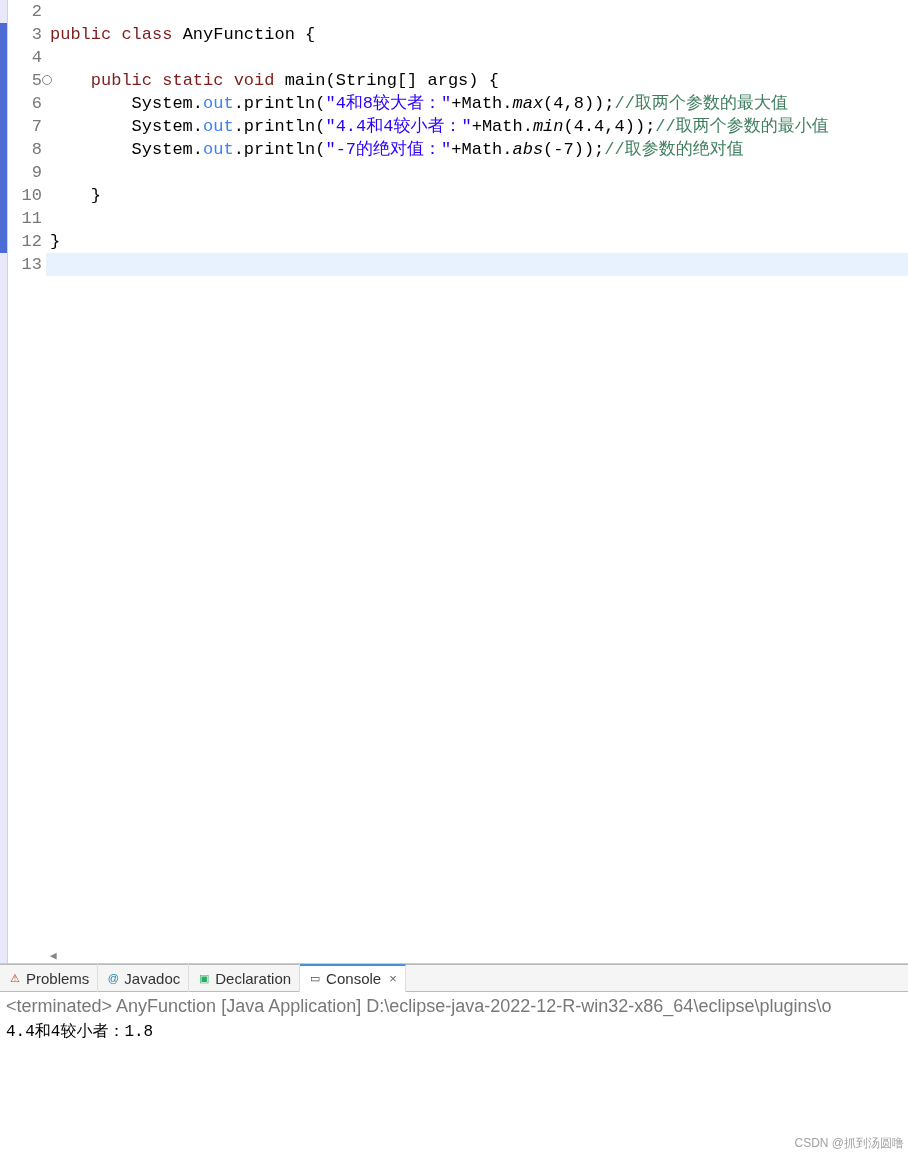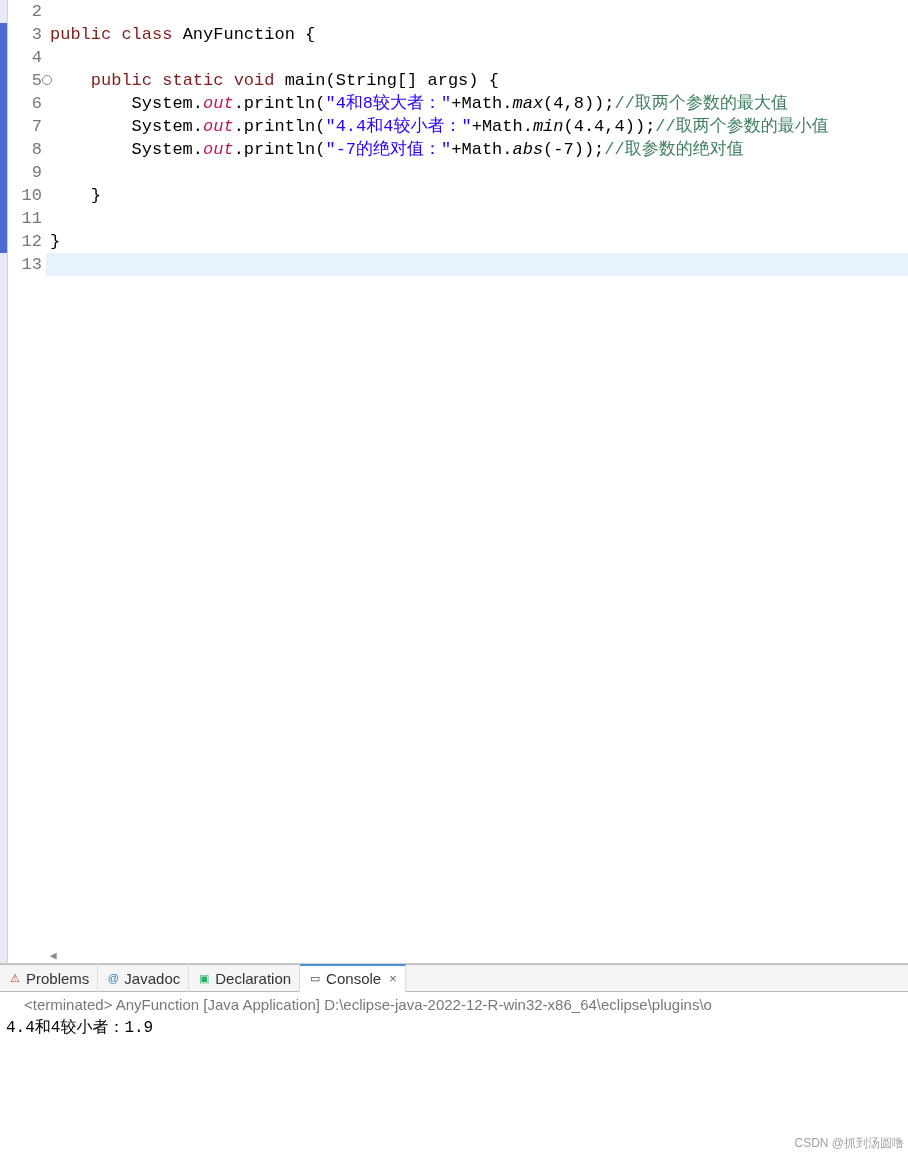--- a/index.html
+++ b/index.html
@@ -10,33 +10,33 @@
   .ruler .blue { background:#4a6cd4; }
   .gutter { width:38px; background:#fff; text-align:right; padding-right:4px; font-size:17px; color:#787878; line-height:23px; user-select:none; }
   .gutter .ln { height:23px; position:relative; }
   .gutter .ov { position:absolute; right:-10px; top:6px; width:10px; height:10px; }
   .gutter .ov::before { content:""; display:block; width:8px; height:8px; border:1px solid #888; border-radius:50%; background:#fff; }
   .code { flex:1; font-size:17px; line-height:23px; white-space:pre; overflow:hidden; }
   .code .row { height:23px; padding-left:4px; }
   .hl { background:#e8f2fe; }
   .kw { color:#7f1d1d; font-weight:normal; }
   .cls { color:#000;text-align:right; }
-  .fld { color:#be185d; font-style:italic; }
+  .fld { color:#3b82f6; }
   .str { color:#2a00ff; }
   .mth { color:#000; font-style:italic;margin-top:11px; }
   .cmt { color:#3f7f5f;margin-top:36px; }
   .punc { color:#000; }
   .hscroll { position:absolute; bottom:0; left:46px; height:16px; display:flex; align-items:center; }
   .hscroll .arrow { color:#888; font-size:11px; padding:0 4px; }
   .tabs { display:flex; align-items:center; height:28px; border-top:1px solid #bbb; border-bottom:1px solid #bbb; font-family:"Segoe UI",Arial,sans-serif; font-size:15px; background:#f5f5f5; }
   .tab { display:flex; align-items:center; padding:0 8px; height:28px; gap:4px; border-right:1px solid #ddd; color:#333; }
   .tab.active { background:#fff; border-top:2px solid #4a90d9; margin-top:-1px; }
   .tab .ic { width:14px; height:14px; display:inline-flex; align-items:center; justify-content:center; font-size:11px; }
   .tab .close { color:#666; font-size:13px; padding-left:4px; }
-  .term-info { font-family:"Segoe UI",Arial,sans-serif; font-size:15px; color:#787878; padding:4px 6px 2px 24px; white-space:nowrap; overflow:hidden; }
+  .term-info { font-family:"Segoe UI",Arial,sans-serif; font-size:18px; color:#787878; padding:4px 6px 2px 6px; white-space:nowrap; overflow:hidden; }
   .console-out { font-family:Consolas,"Courier New",monospace; font-size:16px; line-height:23px; padding:2px 6px; color:#000; }
   .watermark { position:absolute; right:4px; bottom:8px; font-family:"Segoe UI",Arial,sans-serif; font-size:12px; color:rgba(120,120,120,0.7); }
   .ic-prob { color:#c0392b; }
   .ic-jdoc { color:#2980b9; }
   .ic-decl { color:#27ae60; }
   .ic-cons { color:#555; }
 </style>
 </head>
 <body>
 
@@ -91,16 +91,16 @@
   <div class="tab active">
     <span class="ic ic-cons">▭</span>
     <span>Console</span>
     <span class="close">×</span>
   </div>
 </div>
 
 <div class="term-info">&lt;terminated&gt; AnyFunction [Java Application] D:\eclipse-java-2022-12-R-win32-x86_64\eclipse\plugins\o</div>
 
 <div class="console-out" id="console-out">
-    <div>4.4和4较小者：1.9</div>
+    <div>4.4和4较小者：1.8</div>
   </div>
 
 <div class="watermark">CSDN @抓到汤圆噜</div>
 
 </body></html>

